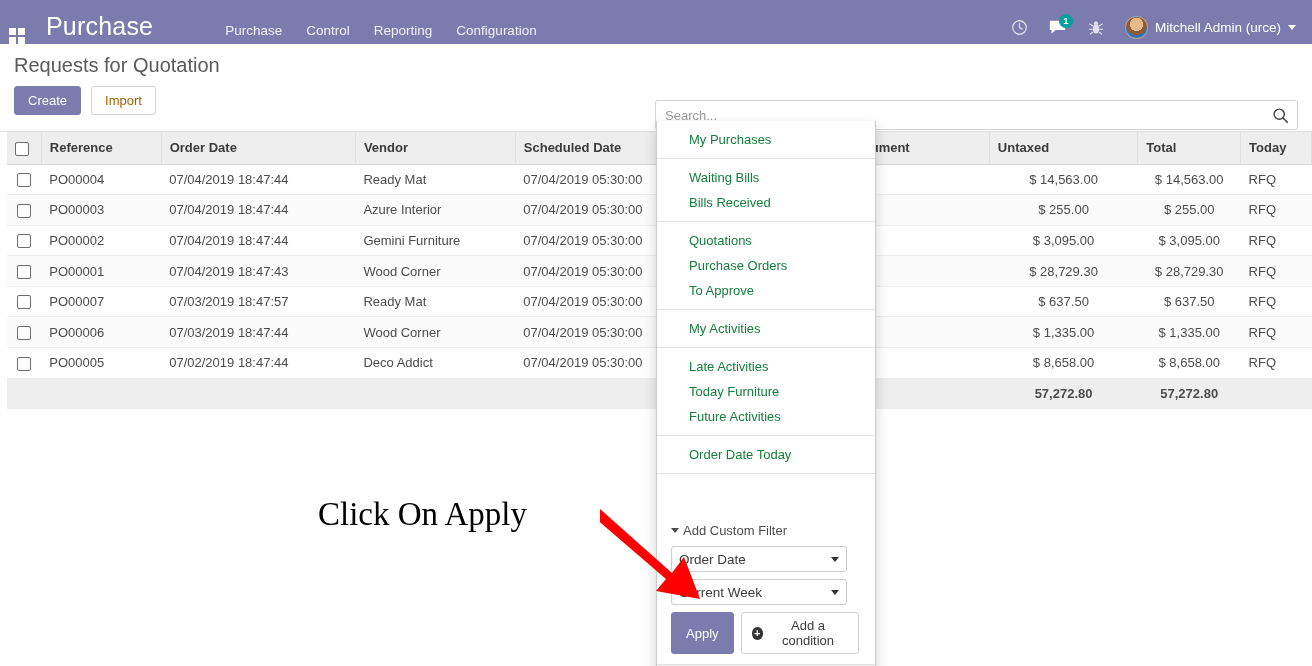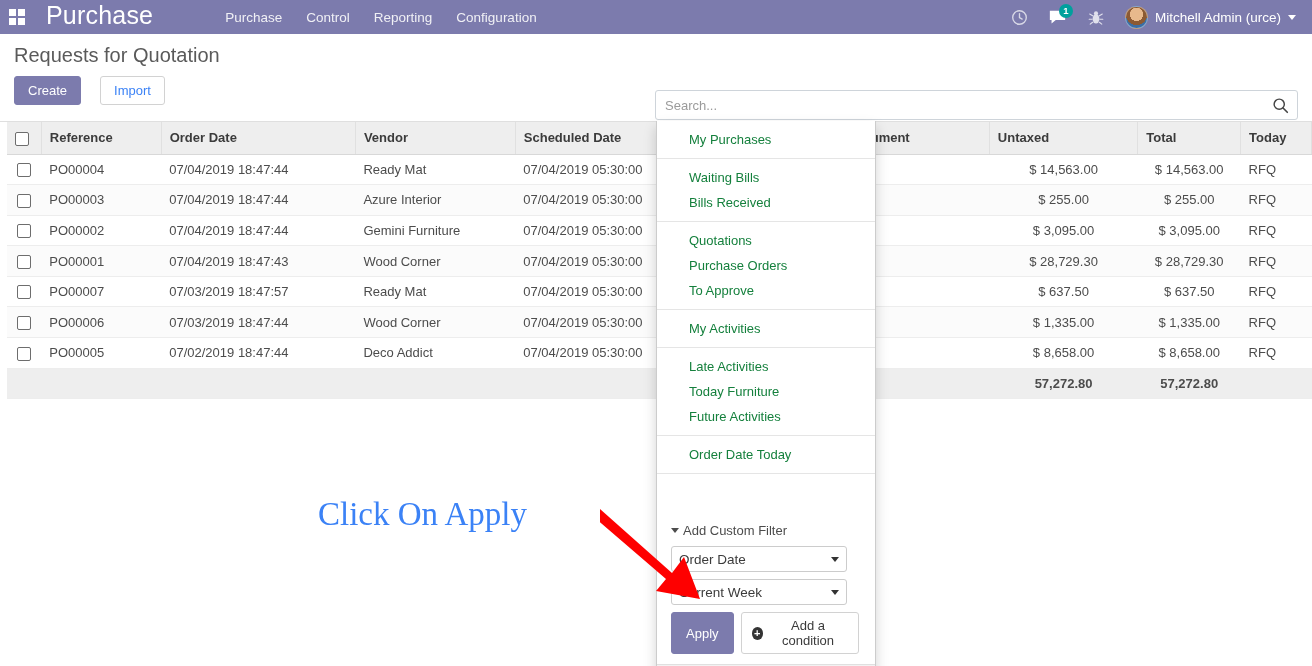--- a/index.html
+++ b/index.html
@@ -9,22 +9,22 @@
     font-family:"Liberation Sans", sans-serif;
     font-size:13px;
     color:#4c4c4c;
     background:#ffffff;
     overflow:hidden;
     position:relative;
   }
 
   
   .navbar {
-    height:34px; background:#7C7BAD; color:#fff;
-    display:flex; align-items:center; position:relative; z-index:40;
+    height:44px; background:#7C7BAD; color:#fff;
+    display:flex; align-items:flex-end; position:relative; z-index:40;
   }
   .apps-icon { width:34px; display:flex; align-items:center; justify-content:center; cursor:pointer; }
   .apps-grid { display:grid; grid-template-columns:7px 7px; grid-template-rows:7px 7px; gap:2px; }
   .apps-grid i { background:#fff; display:block; width:7px; height:7px; }
   .brand { font-size:25px; color:#fff; padding:0 0 3px 12px; letter-spacing:0.2px; font-weight:400; }
   .menus { display:flex; margin-left:60px; gap:0px; }
   .menus a {
     color:#f0f0f5; text-decoration:none; font-size:13.5px;
     padding:6px 12px; white-space:nowrap;
   }
@@ -40,27 +40,27 @@
     width:23px; height:23px; border-radius:50%;
     background:radial-gradient(circle at 50% 35%, #e8b98c 0 38%, #8c5a33 39% 62%, #3b6ea5 63% 100%);
     border:1px solid rgba(255,255,255,.4);
   }
   .user-name { font-size:13.5px; color:#fff; }
   .caret-dn { width:0;height:0;border-left:4px solid transparent;border-right:4px solid transparent;border-top:5px solid #fff; }
 
   
   .control-panel { position:relative; height:88px; border-bottom:1px solid #dfdfdf; background:#fff; }
   .page-title { position:absolute; left:14px; top:10px; font-size:20px; color:#5a5a5a; font-weight:400; }
-  .btn-row { position:absolute; left:14px; top:42px; display:flex; gap:19px; }
+  .btn-row { position:absolute; left:14px; top:42px; display:flex; gap:10px; }
   .btn {
     font-size:13px; padding:5px 13px; border-radius:3px; cursor:pointer; line-height:17px;
     border:1px solid transparent; background:#fff;
   }
   .btn-primary { background:#7C7BAD; border-color:#7C7BAD; color:#fff; }
-  .btn-default { background:#fff; border:1px solid #d2d2d2; color:#3b82f6; }
+  .btn-default { background:#fff; border:1px solid #d2d2d2; color:#a16207; }
 
   
   .searchview {
     position:absolute; left:655px; top:56px; width:643px;
     border:1px solid #ced4da; border-radius:3px; height:30px;
     display:flex; align-items:center; background:#fff;
   }
   .searchview input {
     border:none; outline:none; flex:1; font-size:13px; padding:0 9px;
     font-family:"Liberation Sans", sans-serif; color:#4c4c4c; background:transparent;
@@ -128,21 +128,21 @@
   .btn-cond { background:#fff; color:#3b3b3b; border:1px solid #d2d2d2; border-radius:3px; font-size:13px; padding:5px 10px; cursor:pointer; display:flex; align-items:center; gap:5px; }
   .plus-circle { width:13px;height:13px;border-radius:50%;background:#333;color:#fff;font-size:11px;line-height:12px;text-align:center;font-weight:bold; }
   .dd-scroll { height:16px; border-top:1px solid #e0e0e0; background:#f2f2f2; display:flex; align-items:center; padding:0 2px; }
   .sc-arrow { width:12px; text-align:center; font-size:9px; color:#555; cursor:pointer; }
   .sc-track { flex:1; height:11px; background:#f2f2f2; position:relative; }
   .sc-thumb { position:absolute; left:0; top:0; height:11px; width:84%; background:#c0c0c0; cursor:pointer; }
 
   
   .annot-text {
     position:absolute; left:318px; top:496px; font-family:"Liberation Serif", serif;
-    font-size:33px; color:#3b82f6; z-index:70; white-space:nowrap;
+    font-size:33px; color:#000000; z-index:70; white-space:nowrap;
   }
   .annot-arrow { position:absolute; left:600px; top:495px; z-index:70; pointer-events:none; }
 </style>
 </head>
 <body>
 
 <div class="navbar">
   <div class="apps-icon">
     <span class="apps-grid">
         <i></i>

